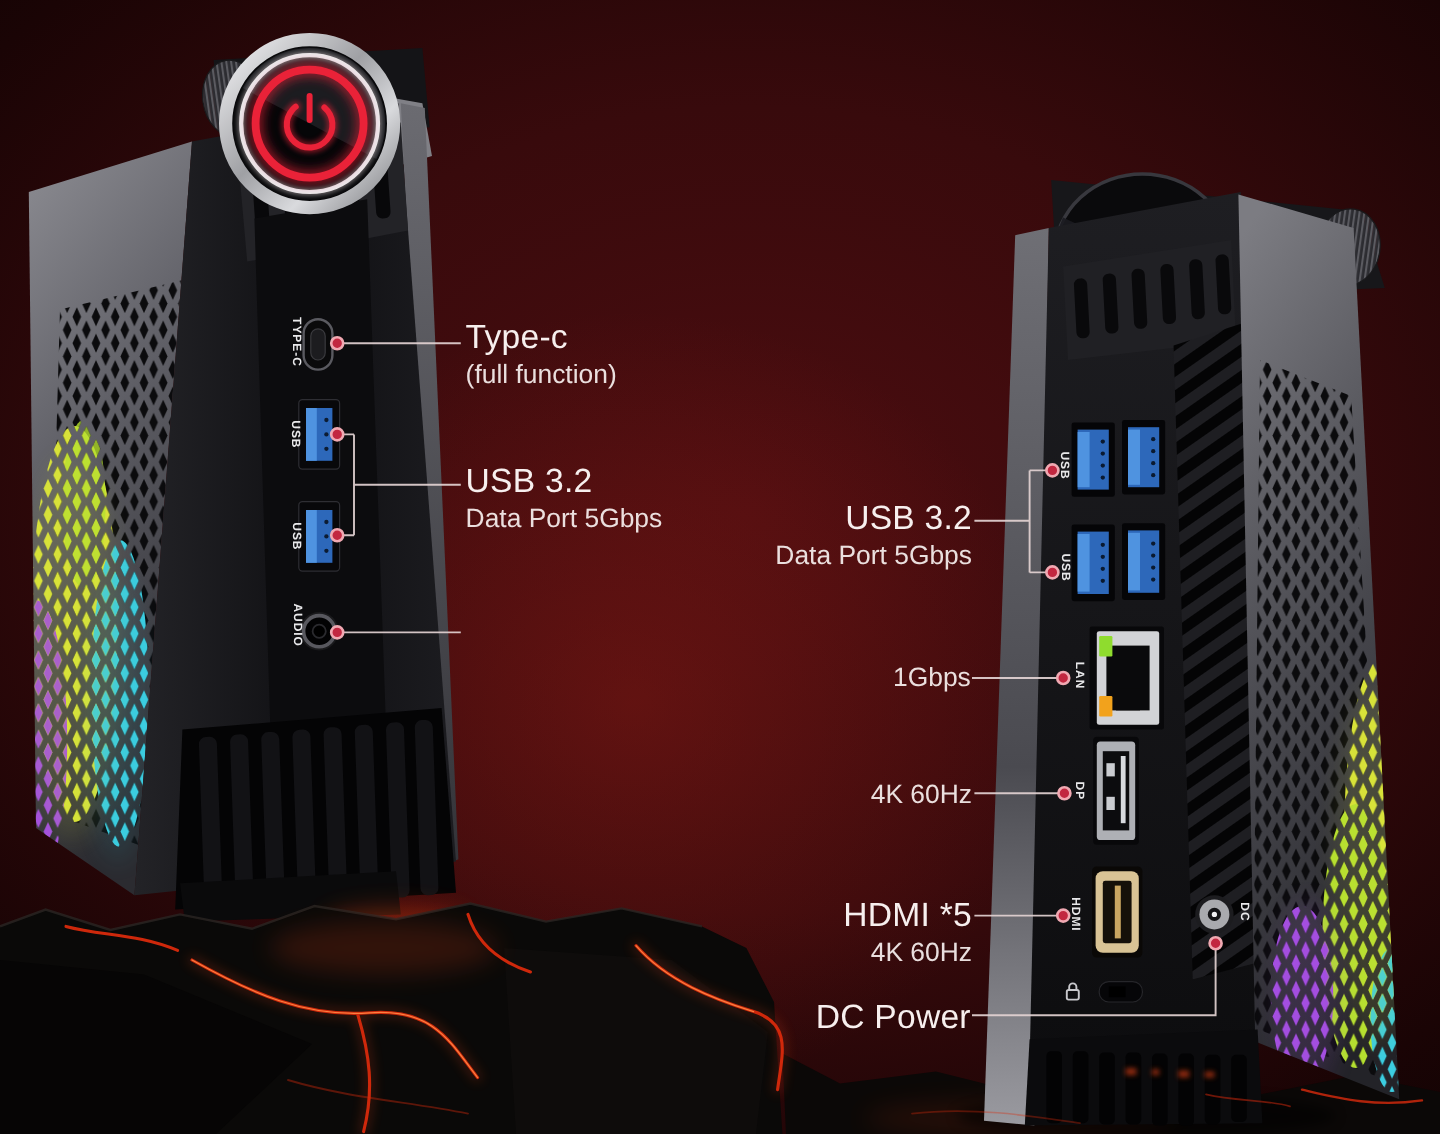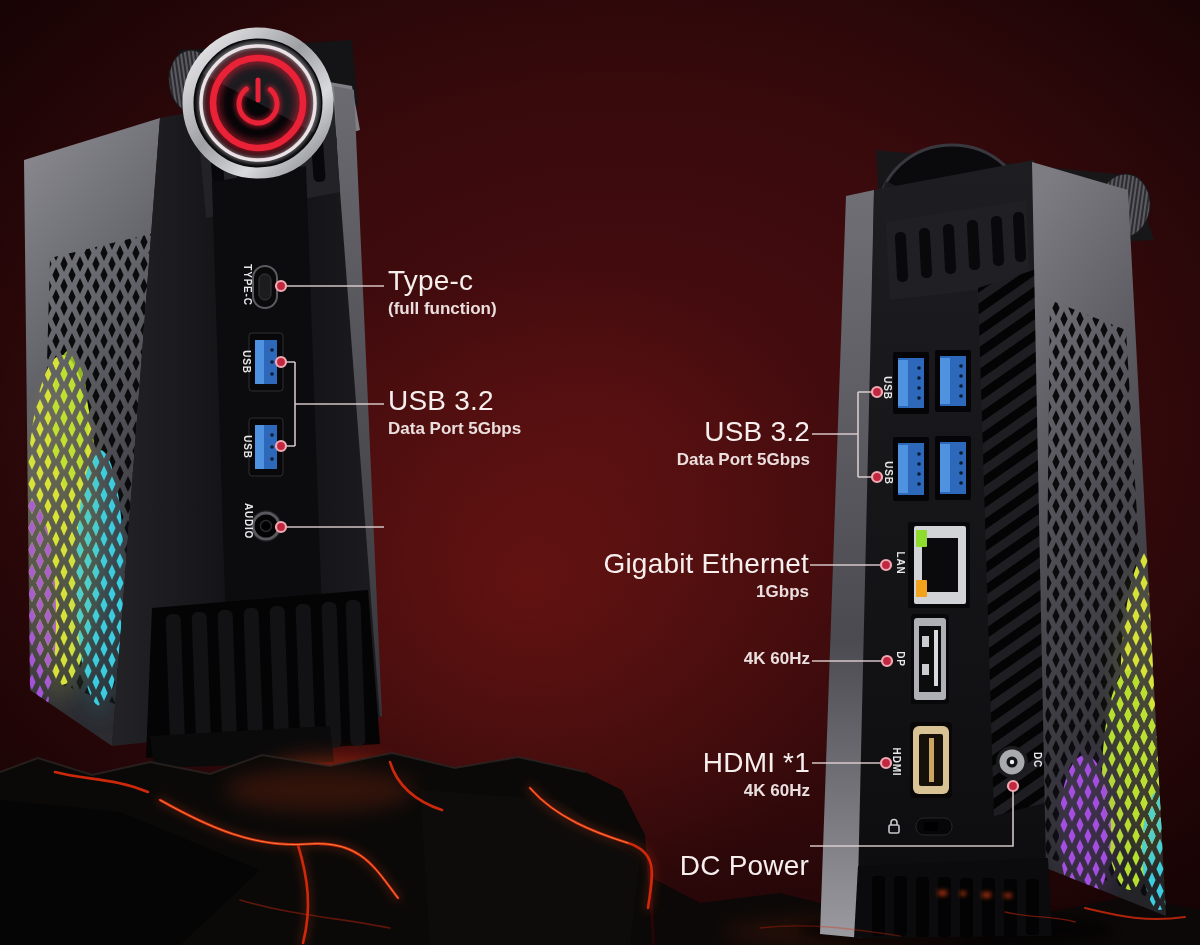--- a/index.html
+++ b/index.html
@@ -7,21 +7,21 @@
     position:relative;width:1200px;height:945px;overflow:hidden;
     font-family:"Liberation Sans",sans-serif;
     background:
       radial-gradient(520px 480px at 44% 62%, rgba(150,30,22,.38), rgba(150,30,22,0) 68%),
       radial-gradient(1120px 840px at 52% 45%, #4c0d10 0%, #380a0c 40%, #1a0405 72%, #060101 100%),
       #000;
   }
   .scene{position:absolute;left:0;top:0;z-index:1;}
   .ann{position:absolute;z-index:5;color:var(--text,#f7efee);}
   .annT{font-size:28px;font-weight:500;line-height:1.06;letter-spacing:.2px;}
-  .annS{font-size:17px;font-weight:700;line-height:1.15;margin-top:3px;opacity:.93;}
+  .annS{font-size:22px;font-weight:400;line-height:1.15;margin-top:3px;opacity:.93;}
   .annR{text-align:right;}
   .plabel{font-family:"Liberation Sans",sans-serif;font-size:10px;font-weight:700;
           fill:var(--panel-label,#e8e8ea);letter-spacing:.8px;}
   .ln{stroke:var(--line,#e3d2d2);stroke-width:1.6;fill:none;opacity:.92;}
   .dot{fill:var(--dot,#c22740);stroke:var(--dot-ring,#f0a9b2);stroke-width:2.2;}
   .usbP{fill:var(--usb-blue,#2d68ba);} .usbT{fill:var(--usb-blue-light,#4f93e0);}
   .ledG{fill:var(--led-green,#8fdc2e);} .ledO{fill:var(--led-orange,#f2a21c);}
   .gold{fill:var(--hdmi-gold,#d9c395);} .silver{fill:var(--dp-silver,#aeb0b5);}
   .accS{stroke:var(--accent,#ea2238);}
   .lavaS{stroke:var(--lava,#ff4a18);}
@@ -459,27 +459,26 @@
 <div class="ann" style="left:388px;top:386px;">
   <div class="annT">USB 3.2</div>
   <div class="annS">Data Port 5Gbps</div>
 </div>
 
 <div class="ann annR" style="right:390px;top:417px;">
   <div class="annT">USB 3.2</div>
   <div class="annS">Data Port 5Gbps</div>
 </div>
 <div class="ann annR" style="right:391px;top:549px;">
-  <div class="annT">Gigabit Ethernet</div>
   <div class="annS">1Gbps</div>
 </div>
 <div class="ann annR" style="right:390px;top:646px;">
   <div class="annS">4K 60Hz</div>
 </div>
 <div class="ann annR" style="right:390px;top:748px;">
-  <div class="annT">HDMI *1</div>
+  <div class="annT">HDMI *5</div>
   <div class="annS">4K 60Hz</div>
 </div>
-<div class="ann annR" style="right:391px;top:833px;margin-top:18px;">
+<div class="ann annR" style="right:391px;top:833px;">
   <div class="annT">DC Power</div>
 </div>
 
 </div>
 
 </body></html>

